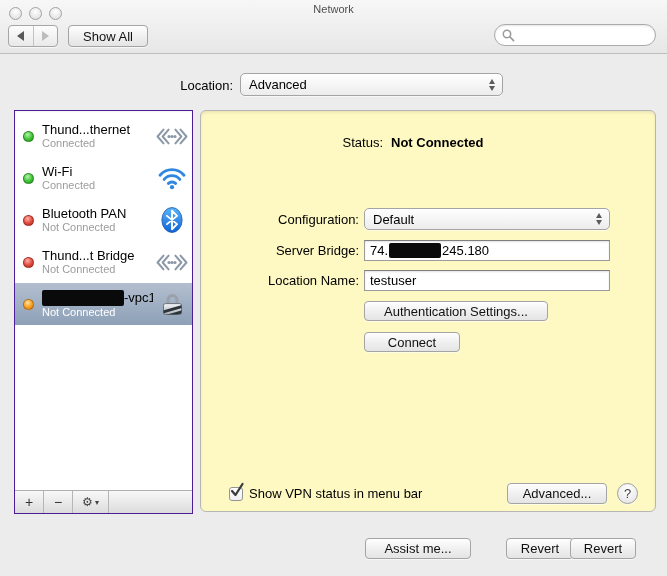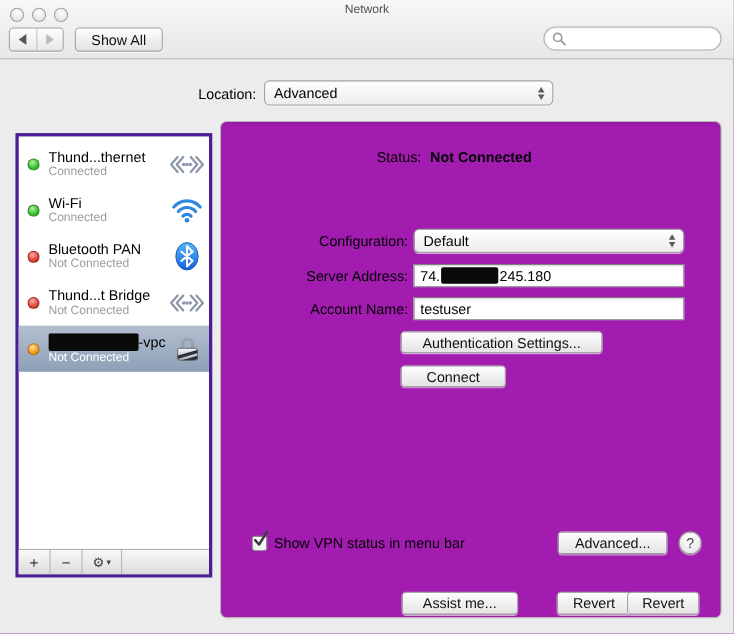--- a/index.html
+++ b/index.html
@@ -24,21 +24,21 @@
 
   
   .loc-label{position:absolute;left:0;top:78px;width:233px;text-align:right;font-size:13px;color:#000;}
   .popup{position:relative;border:1px solid #a4a4a4;border-radius:5px;background:linear-gradient(#ffffff,#ececec);font-size:13px;display:flex;align-items:center;padding-left:8px;box-sizing:border-box;box-shadow:0 1px 0 rgba(255,255,255,.6);}
   .stepper{position:absolute;right:7px;top:50%;transform:translateY(-50%);display:flex;flex-direction:column;gap:2px;}
   .tri-up{width:0;height:0;border-left:3.5px solid transparent;border-right:3.5px solid transparent;border-bottom:5px solid #5b5b5b;}
   .tri-down{width:0;height:0;border-left:3.5px solid transparent;border-right:3.5px solid transparent;border-top:5px solid #5b5b5b;}
   .loc-popup{position:absolute;left:240px;top:73px;width:263px;height:23px;}
 
   
-  .sidebar{position:absolute;left:14px;top:110px;width:179px;height:404px;border:3px solid #4c1d95;background:#fff;box-sizing:border-box;box-shadow:inset 0 1px 2px rgba(0,0,0,.06);margin-top:11px;}
+  .sidebar{position:absolute;left:14px;top:110px;width:179px;height:404px;border:1px solid #4c1d95;background:#fff;box-sizing:border-box;box-shadow:inset 0 1px 2px rgba(0,0,0,.06);}
   .svc-list{list-style:none;margin:0;padding:4px 0 0 0;}
   .svc{height:42px;display:flex;align-items:center;}
   .dot{width:11px;height:11px;border-radius:50%;margin-left:8px;flex:none;box-sizing:border-box;}
   .dot-green{background:radial-gradient(circle at 40% 30%,#b4f3a6,#3dc437 55%,#23981f);border:1px solid rgba(35,90,20,.55);}
   .dot-red{background:radial-gradient(circle at 40% 30%,#ffb0a6,#e04a40 55%,#b3271f);border:1px solid rgba(120,25,15,.55);}
   .dot-amber{background:radial-gradient(circle at 40% 30%,#ffe2a0,#f7a021 55%,#cc7a0c);border:1px solid rgba(150,80,5,.6);}
   .svc-text{margin-left:8px;flex:1;min-width:0;}
   .svc-name{font-size:13px;color:#000;line-height:15px;white-space:nowrap;overflow:hidden;}
   .svc-status{font-size:11px;color:#9c9c9c;line-height:13px;}
   .svc-icon{flex:none;width:38px;display:flex;justify-content:center;align-items:center;margin-right:1px;}
@@ -47,26 +47,26 @@
   .redact{display:inline-block;background:#0a0a0a;border-radius:2px;}
   .redact-name{width:82px;height:16px;vertical-align:-4px;}
   .redact-ip{width:52px;height:15px;vertical-align:-3px;margin:0 1px;}
   .list-actions{position:absolute;left:0;right:0;bottom:0;height:23px;border-top:1px solid #b0b0b0;background:linear-gradient(#f8f8f8,#dcdcdc);display:flex;box-sizing:border-box;}
   .la-btn{width:29px;border-right:1px solid #b6b6b6;display:flex;align-items:center;justify-content:center;font-size:14px;color:#333;box-sizing:border-box;}
   .la-gear{width:36px;}
   .gear-glyph{font-family:"DejaVu Sans",sans-serif;font-size:12px;color:#444;line-height:1;}
   .gear-caret{font-family:"DejaVu Sans",sans-serif;font-size:8px;color:#444;margin-left:2px;}
 
   
-  .panel{position:absolute;left:200px;top:110px;width:456px;height:452px;background:#a21caf;border:1px solid #b6b6b6;border-radius:6px;box-sizing:border-box;box-shadow:inset 0 2px 3px rgba(0,0,0,.08);}
+  .panel{position:absolute;left:200px;top:110px;width:456px;height:402px;background:#fef9c3;border:1px solid #b6b6b6;border-radius:6px;box-sizing:border-box;box-shadow:inset 0 2px 3px rgba(0,0,0,.08);}
   .status-row{position:absolute;top:24px;left:0;right:0;display:flex;font-size:13px;}
   .status-label{width:182px;text-align:right;flex:none;}
   .status-value{margin-left:8px;font-weight:bold;}
   .form-row{position:absolute;left:0;display:flex;align-items:center;}
-  .f-label{width:158px;text-align:right;font-size:13px;flex:none;color:#000;padding-left:12px;}
+  .f-label{width:158px;text-align:right;font-size:13px;flex:none;color:#000;}
   .f-control{margin-left:5px;}
   .row-config{top:97px;}
   .row-server{top:129px;}
   .row-account{top:159px;}
   .cfg-popup{width:246px;height:22px;}
   .field{width:246px;height:21px;border:1px solid #9b9b9b;border-top-color:#7f7f7f;background:#fff;box-sizing:border-box;font-size:13px;padding:2px 5px 0;box-shadow:inset 0 1px 2px rgba(0,0,0,.12);}
   input.field{padding:0 5px;height:21px;}
   .auth-btn{position:absolute;left:163px;top:190px;width:184px;height:20px;}
   .connect-btn{position:absolute;left:163px;top:221px;width:96px;height:20px;}
   .vpn-row{position:absolute;left:28px;top:375px;display:flex;align-items:center;}
@@ -254,28 +254,28 @@
       <span class="f-control popup cfg-popup">
         <span>Default</span>
         <span class="stepper">
             <span class="tri-up"></span>
             <span class="tri-down"></span>
           </span>
       </span>
     </div>
 
     <div class="form-row row-server">
-      <span class="f-label">Server Address:</span>
+      <span class="f-label">Server Bridge:</span>
       <span class="f-control field">
         <span>74.</span><span class="redact redact-ip"></span><span>245.180</span>
       </span>
     </div>
 
     <div class="form-row row-account">
-      <span class="f-label">Account Name:</span>
+      <span class="f-label">Location Name:</span>
       <input class="f-control field" type="text" value="testuser" style="">
     </div>
 
     <button class="btn connect-btn">Connect</button>
     <button class="btn auth-btn">Authentication Settings...</button>
 
     <div class="vpn-row">
       <span class="checkbox">
         <svg width="14" height="16">
           <path d="M2 8 L5.5 12 L12.5 1" stroke="#3c3c3c" stroke-width="2.3" fill="none" stroke-linecap="round" stroke-linejoin="round"></path>

